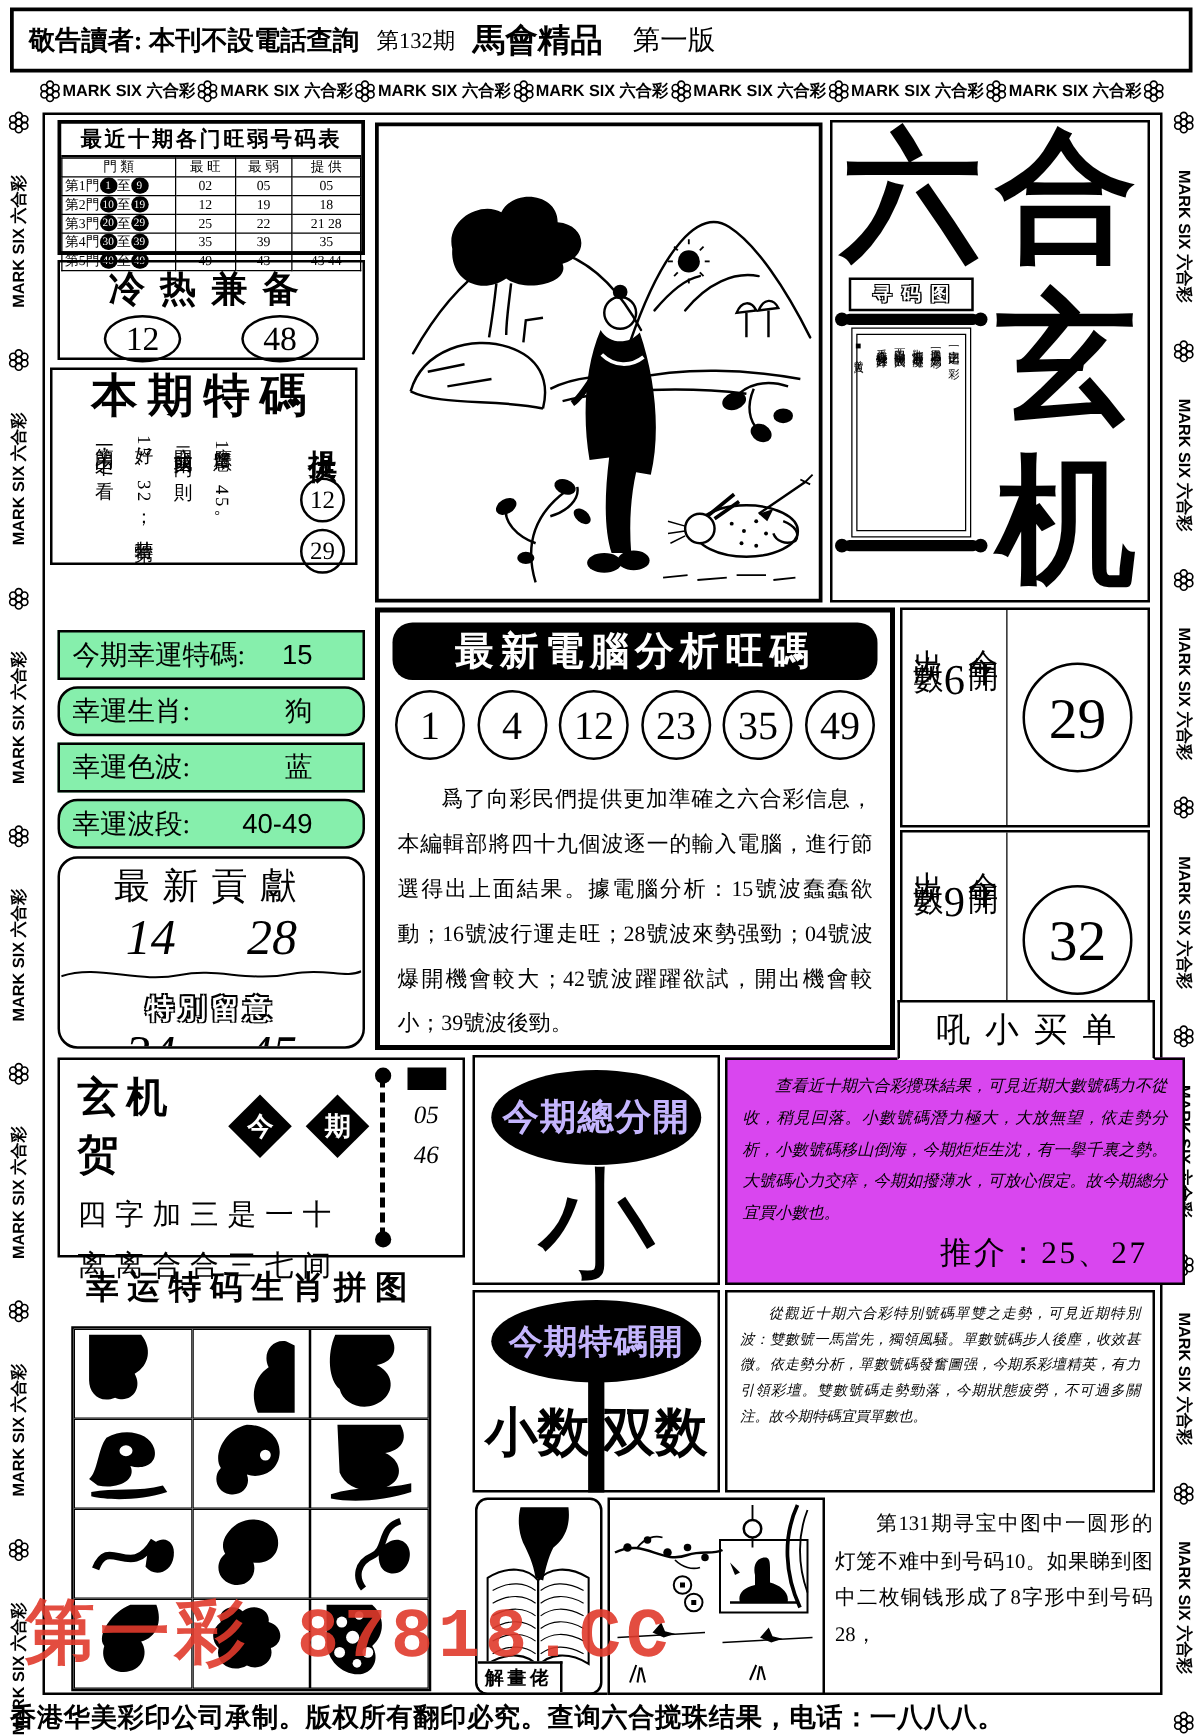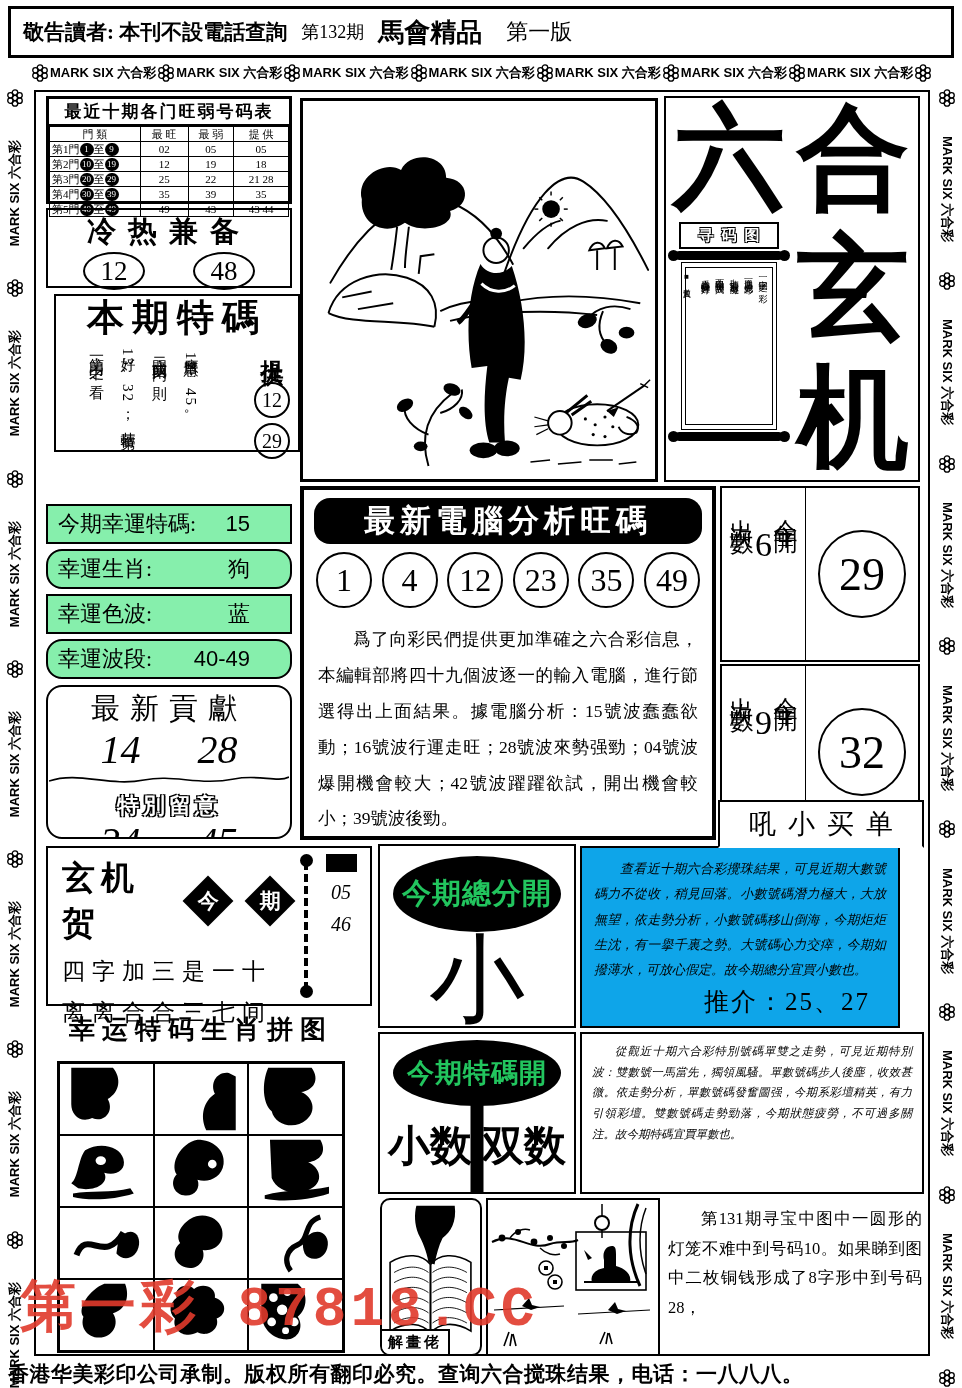--- a/index.html
+++ b/index.html
@@ -39,21 +39,21 @@
   .dcirc { display:inline-block; min-width:14px; height:13px; border-radius:7px; background:#000; color:#fff;
     font-size:9px; line-height:13px; text-align:center; padding:0 1px; vertical-align:1px; }
 
   
   #cold-hot-box { left:46px; top:208px; width:246px; height:80px; border:2px solid #000; text-align:center; }
   #cold-hot-title { font-size:29px; font-weight:bold; letter-spacing:12px; margin-top:2px; }
   .oval-num { display:inline-flex; align-items:center; justify-content:center; width:62px; height:38px;
     border:2.5px solid #000; border-radius:50%; font-size:27px; margin:0 22px; }
 
   
-  #special-box { left:54px; top:294px; width:246px; height:158px; border:2px solid #000; }
+  #special-box { left:40px; top:294px; width:246px; height:158px; border:2px solid #000; }
   #special-title { font-size:37px; font-weight:bold; text-align:center; letter-spacing:8px; line-height:1.2; }
   #special-body { display:flex; justify-content:space-between; padding:2px 8px 0 10px; height:152px; }
   #sc-cols { writing-mode:vertical-lr; height:148px; font-size:15px; line-height:2.1; letter-spacing:2px; padding-top:4px; }
   #sc-cols > div:first-child { margin-block-start:14px; }
   #provide-col { display:flex; flex-direction:column; align-items:center; gap:5px; }
   #provide-label { writing-mode:vertical-rl; font-size:23px; font-weight:bold; letter-spacing:4px; }
   .circ-sm { display:flex; align-items:center; justify-content:center; width:36px; height:36px;
     border:2px solid #000; border-radius:50%; font-size:20px; flex:none; }
 
   
@@ -130,27 +130,27 @@
   .vpair { display:flex; gap:12px; }
   .count-num { font-size:34px; margin-top:8px; }
   .count-circle-wrap { flex:1; display:flex; align-items:center; justify-content:center; }
   .count-circle { width:88px; height:88px; border:2.5px solid #000; border-radius:50%; display:flex; align-items:center;
     justify-content:center; font-size:46px; }
 
   
   #howl-title-box { left:718px; top:800px; width:206px; height:48px; border:2.5px solid #000; border-bottom:2.5px solid #fff;
     background:#fff; z-index:3; display:flex; align-items:center; justify-content:center;
     font-size:27px; letter-spacing:12px; text-indent:12px; }
-  #howl-body { left:580px; top:846px; width:320px; height:182px; border:2.5px solid #000; padding:8px 12px 16px 12px; z-index:2; background:#0ea5e9; }
+  #howl-body { left:580px; top:846px; width:368px; height:182px; border:2.5px solid #000; padding:8px 12px 16px 12px; z-index:2; background:#d946ef; }
   .kai-par { font-size:13px; line-height:1.95; text-align:justify; text-indent:2em; font-style:italic; }
   .recommend { text-align:right; font-size:25px; font-style:normal; letter-spacing:2px; padding-right:16px; margin-top:2px; }
 
   
   #total-box { left:378px; top:844px; width:198px; height:184px; border:2px solid #000; text-align:center; }
-  .etitle { margin:10px auto 0 auto; width:168px; height:76px; background:#000; color:#22c55e; border-radius:50%;
+  .etitle { margin:10px auto 0 auto; width:168px; height:76px; background:#000; color:#c4b5fd; border-radius:50%;
     display:flex; align-items:center; justify-content:center; font-size:29px; font-weight:bold; letter-spacing:1px; }
   #total-val { font-size:96px; line-height:1.0; }
   #sopen-box { left:378px; top:1032px; width:198px; height:162px; border:2px solid #000; position:absolute; text-align:center; }
   #sopen-box .etitle { margin-top:6px; height:66px; font-size:27px; }
   #sopen-bar { position:absolute; left:50%; top:66px; transform:translateX(-50%); width:13px; height:94px; background:#000; }
   #sopen-left,#sopen-right { position:absolute; top:84px; font-size:42px; font-weight:bold; }
   #sopen-left { left:8px; } #sopen-right { right:8px; }
   #sopen-text { left:580px; top:1032px; width:344px; height:162px; border:2px solid #000; padding:7px 10px 0 10px; }
   #sopen-text .kai-par { font-size:11.5px; line-height:1.8; }
   #sopen-text .recommend { font-size:24px; }

